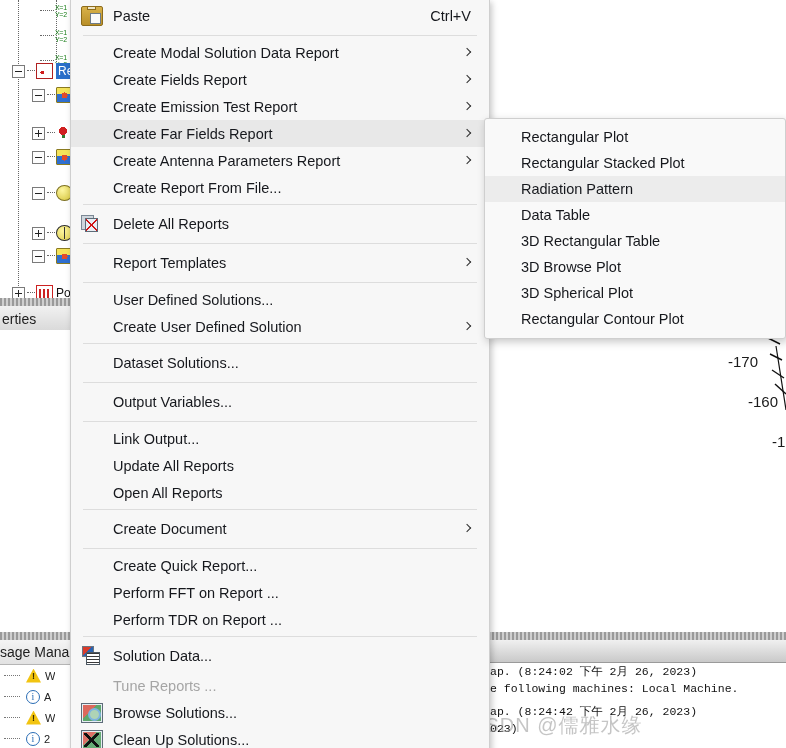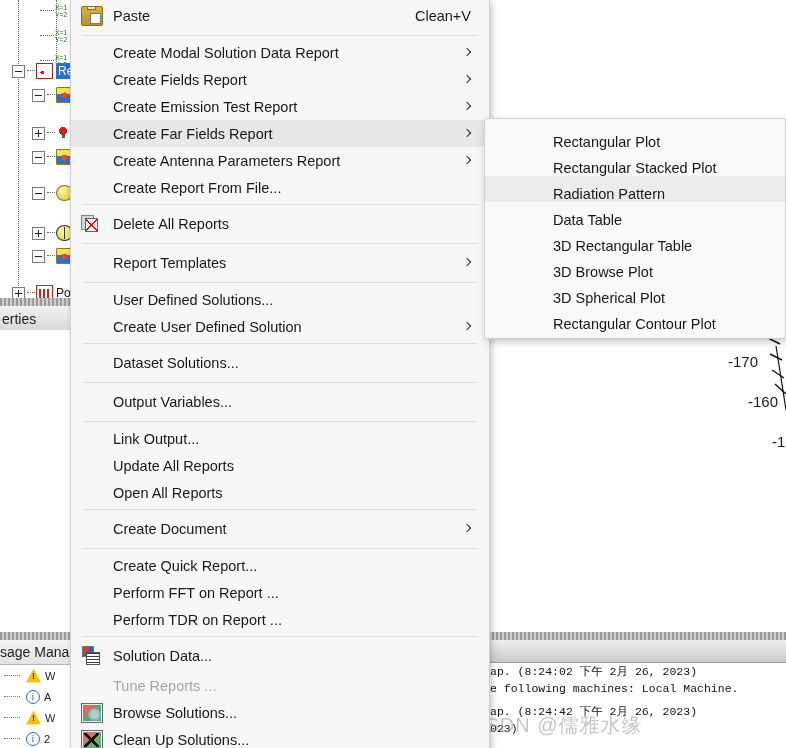--- a/index.html
+++ b/index.html
@@ -545,22 +545,22 @@
     background: #f9f9f9;
     border: 1px solid #cfcfcf;
     border-radius: 3px;
     box-shadow: 2px 3px 8px rgba(0,0,0,0.22);
     box-sizing: border-box;
     padding: 5px 0 6px 0;
   }
   .sub-item {
     height: 26px;
     display: flex;
-    align-items: flex-end;
-    padding-left: 68px;
+    align-items: center;
+    padding-left: 36px;
     font-size: 14.5px;
     color: #16181d;
     cursor: default;
     white-space: nowrap;
   }
   .sub-item.selected { background: #ececec; }
 
   
   .glyph-warn {
     width: 15px; height: 14px;
@@ -746,21 +746,21 @@
 
   <div id="top-chip"></div>
   <div id="top-chip-glyph"></div>
 </div>
 
 <div id="context-menu">
 
   <div class="menu-item tall">
     <span class="mi-icon ic-paste"></span>
     <span class="mi-label">Paste</span>
-    <span class="mi-accel">Clean+V</span>
+    <span class="mi-accel">Ctrl+V</span>
   </div>
   <div class="menu-sep"></div>
 
   <div class="menu-item">
     <span class="mi-icon empty"></span>
     <span class="mi-label">Create Modal Solution Data Report</span>
     <span class="mi-arrow"></span>
   </div>
   <div class="menu-item">
     <span class="mi-icon empty"></span>

